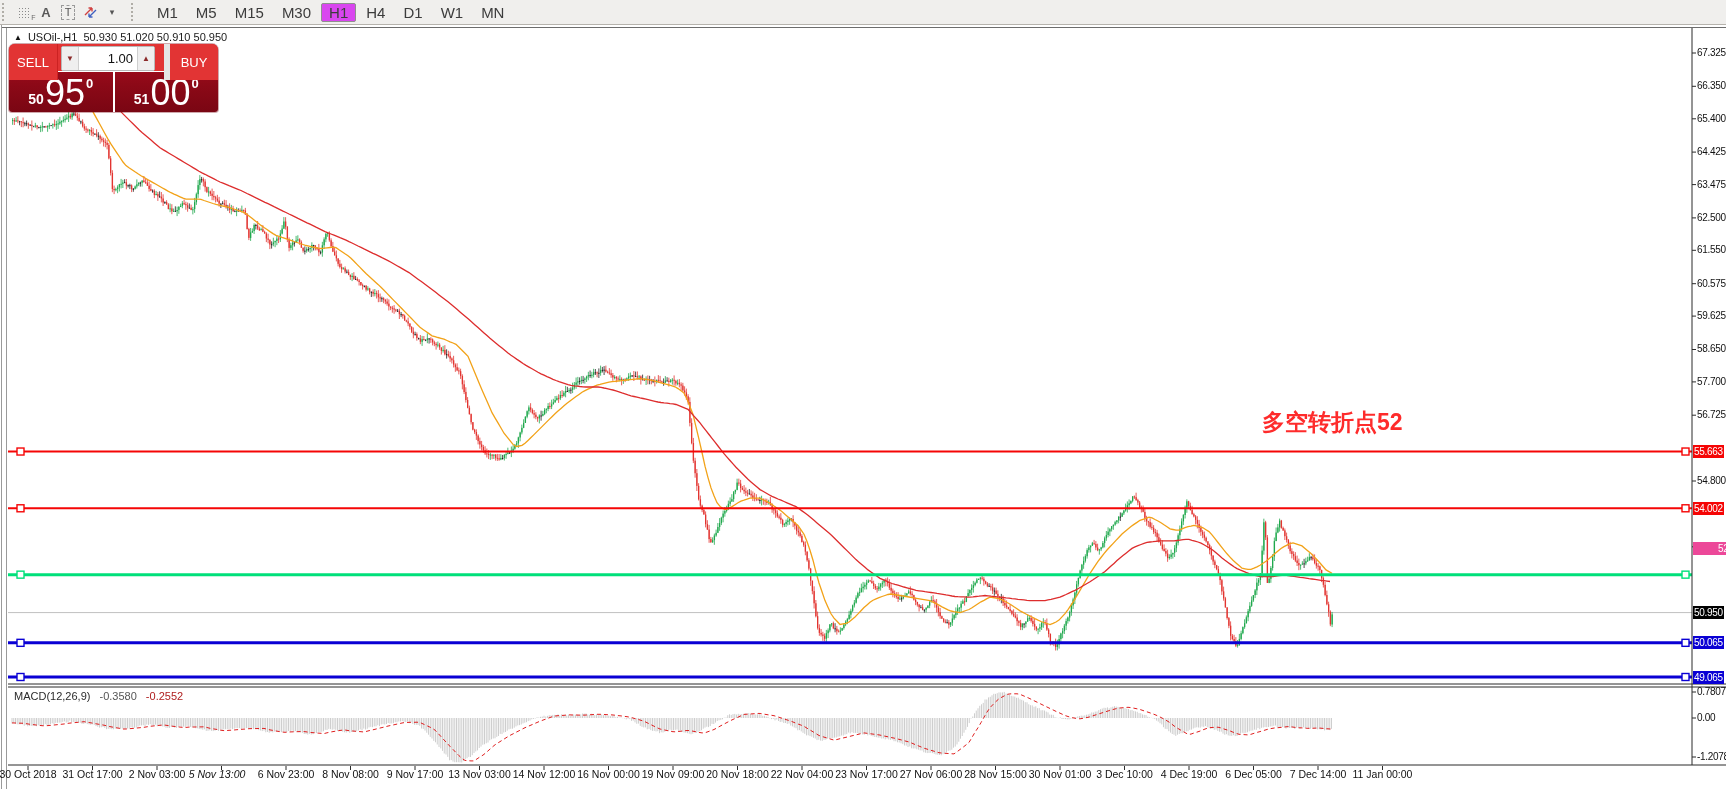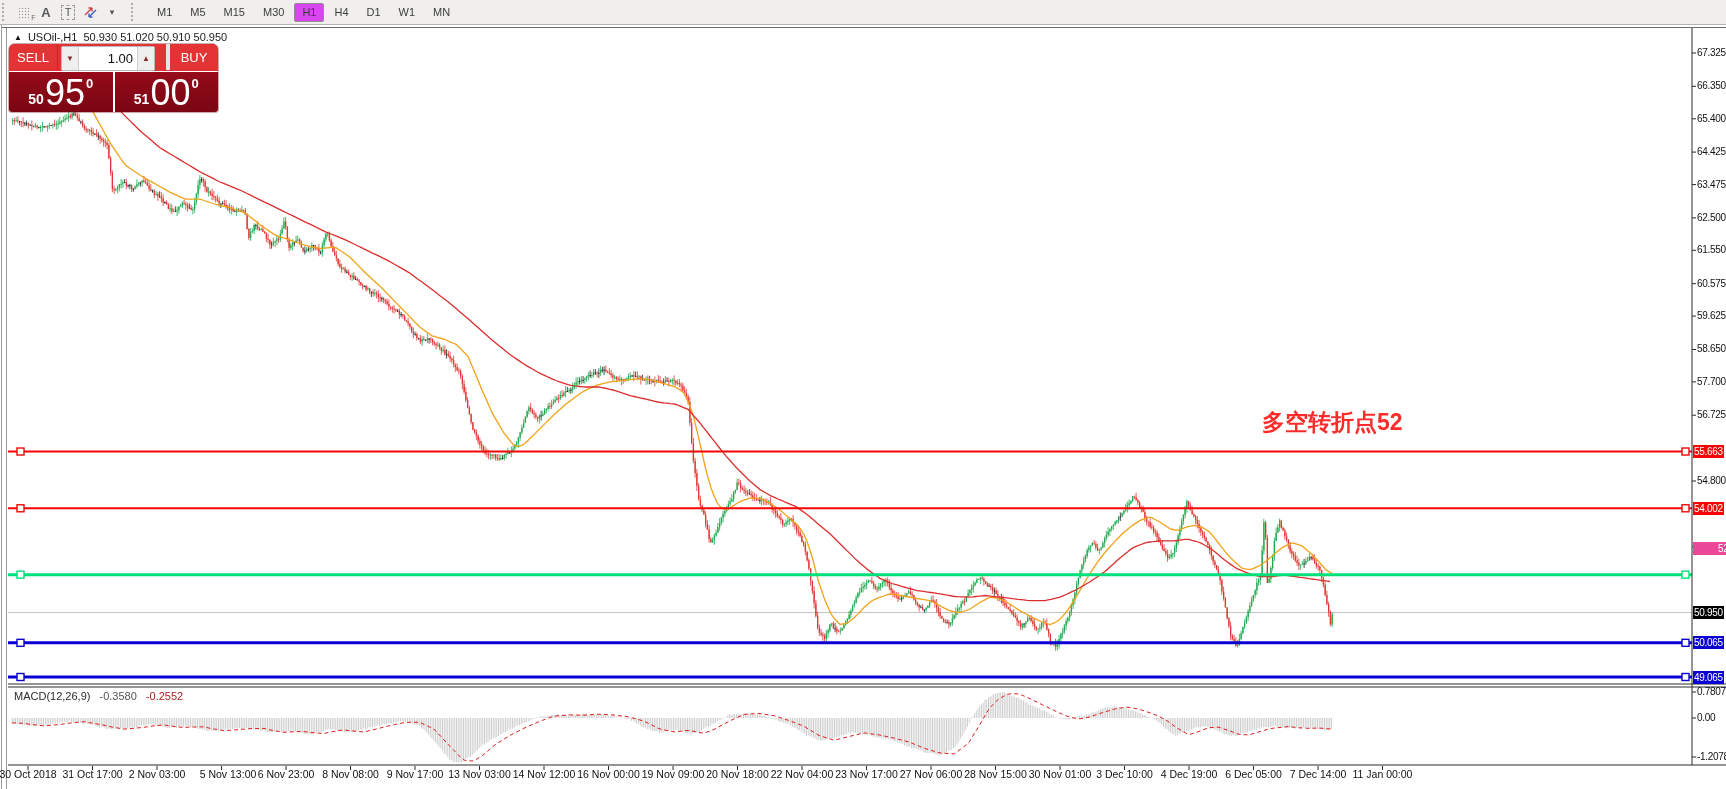--- a/index.html
+++ b/index.html
@@ -9,39 +9,39 @@
     border-bottom:1px solid #b6b3ad;display:flex;align-items:center;z-index:30;}
   .tb-handle{width:6px;height:18px;border-left:2px dotted #b0ada7;margin:0 3px 0 2px;}
   .tb-icon{display:flex;align-items:center;justify-content:center;height:20px;min-width:20px;
     margin:0 1px;color:#5a5a5a;font-size:13px;cursor:default;}
   .dots-grid{width:13px;height:11px;background-image:radial-gradient(circle,#8a8a8a 0.8px,transparent 1px);
     background-size:3px 3px;position:relative;}
   .dots-grid i{position:absolute;right:-5px;bottom:-3px;font-style:normal;font-size:7px;color:#6a6a6a;}
   .t-boxed{border:1px dashed #9a9a9a;padding:0 3px;font-size:11px;line-height:13px;color:#555;}
   .caret{font-size:9px;color:#555;margin-left:1px;}
   .tf-group{display:flex;align-items:center;margin-left:6px;}
-  .tf-btn{font-size:11px;color:#3c3c3c;padding:2px 7px;margin:0 1px;border:1px solid transparent;
+  .tf-btn{font-size:15px;color:#3c3c3c;padding:2px 7px;margin:0 1px;border:1px solid transparent;
     border-radius:2px;cursor:pointer;line-height:13px;}
   .tf-btn.active{background:#d946ef;border-color:#8f8f8f;}
   .win-topline{position:absolute;left:2px;top:27px;width:1724px;height:1px;background:#6d6d6d;z-index:5;}
   .win-leftline1{position:absolute;left:1px;top:25px;width:1px;height:764px;background:#9a9a9a;z-index:5;}
   .win-leftline2{position:absolute;left:6px;top:28px;width:1px;height:761px;background:#9a9a9a;z-index:5;}
   
   .chart-title{position:absolute;left:14px;top:31px;font-size:11px;color:#1a1a1a;z-index:20;
     display:flex;align-items:center;gap:6px;}
   .chart-title .tri{font-size:8px;color:#111;}
   
   .trade-panel{position:absolute;left:9px;top:44px;width:209px;height:68px;z-index:25;
     border-radius:6px 6px 3px 3px;overflow:hidden;
     background:linear-gradient(#b30e22,#8c0917 60%,#7a0613);box-shadow:0 0 0 1px rgba(120,10,20,.35);}
   .tp-row{position:relative;height:27px;background:#e23434;border-bottom:1px solid #ffffff;}
-  .tp-btn{position:absolute;top:0;height:26px;width:48px;color:#fff;font-size:13px;
+  .tp-btn{position:absolute;top:0;height:36px;width:48px;color:#fff;font-size:13px;
     display:flex;align-items:center;justify-content:center;cursor:pointer;background:#e23434;}
   .tp-sell{left:0;border-right:1px solid #c22;}
-  .tp-buy{right:0;border-left:4px solid #e5e5e5;}
+  .tp-buy{right:0;border-left:6px solid #e5e5e5;}
   .tp-spin{position:absolute;left:52px;top:2px;width:92px;height:23px;background:#fff;
     border:1px solid #b9b9b9;border-radius:2px;display:flex;align-items:stretch;}
   .tp-spin .sp-btn{width:16px;display:flex;align-items:center;justify-content:center;
     background:#efefef;color:#8b2a2a;font-size:8px;cursor:pointer;}
   .tp-spin .sp-btn.dn{border-right:1px solid #cfcfcf;}
   .tp-spin .sp-btn.up{border-left:1px solid #cfcfcf;}
   .tp-spin input{flex:1;border:0;outline:0;font-size:13px;text-align:right;padding:0 4px;
     font-family:"Liberation Sans",sans-serif;color:#111;background:transparent;width:50px;}
   .tp-prices{display:flex;height:41px;}
   .pp{flex:1;display:flex;align-items:center;justify-content:center;color:#fff;cursor:pointer;}
@@ -2505,21 +2505,21 @@
     <div class="line-label" style="top: 636.327px; background: rgb(10, 0, 212);">50.065</div>
     <div class="line-label" style="top: 670.5px; background: rgb(10, 0, 212);">49.065</div>
     <div class="macd-axis-label" style="top: 686px;">0.7807</div>
     <div class="macd-axis-label" style="top: 712px;">0.00</div>
     <div class="macd-axis-label" style="top: 751px;">-1.2078</div>
   </div>
 <div id="x-labels">
     <div class="x-label" style="left: 28px;">30 Oct 2018</div>
     <div class="x-label" style="left: 92.5px;">31 Oct 17:00</div>
     <div class="x-label" style="left: 157px;">2 Nov 03:00</div>
-    <div class="x-label" style="left: 228px;">5 Nov 13:00</div>
+    <div class="x-label" style="left: 217px; font-style: italic;">5 Nov 13:00</div>
     <div class="x-label" style="left: 286px;">6 Nov 23:00</div>
     <div class="x-label" style="left: 350.5px;">8 Nov 08:00</div>
     <div class="x-label" style="left: 415px;">9 Nov 17:00</div>
     <div class="x-label" style="left: 479.5px;">13 Nov 03:00</div>
     <div class="x-label" style="left: 544px;">14 Nov 12:00</div>
     <div class="x-label" style="left: 608.5px;">16 Nov 00:00</div>
     <div class="x-label" style="left: 673px;">19 Nov 09:00</div>
     <div class="x-label" style="left: 737.5px;">20 Nov 18:00</div>
     <div class="x-label" style="left: 802px;">22 Nov 04:00</div>
     <div class="x-label" style="left: 866.5px;">23 Nov 17:00</div>

